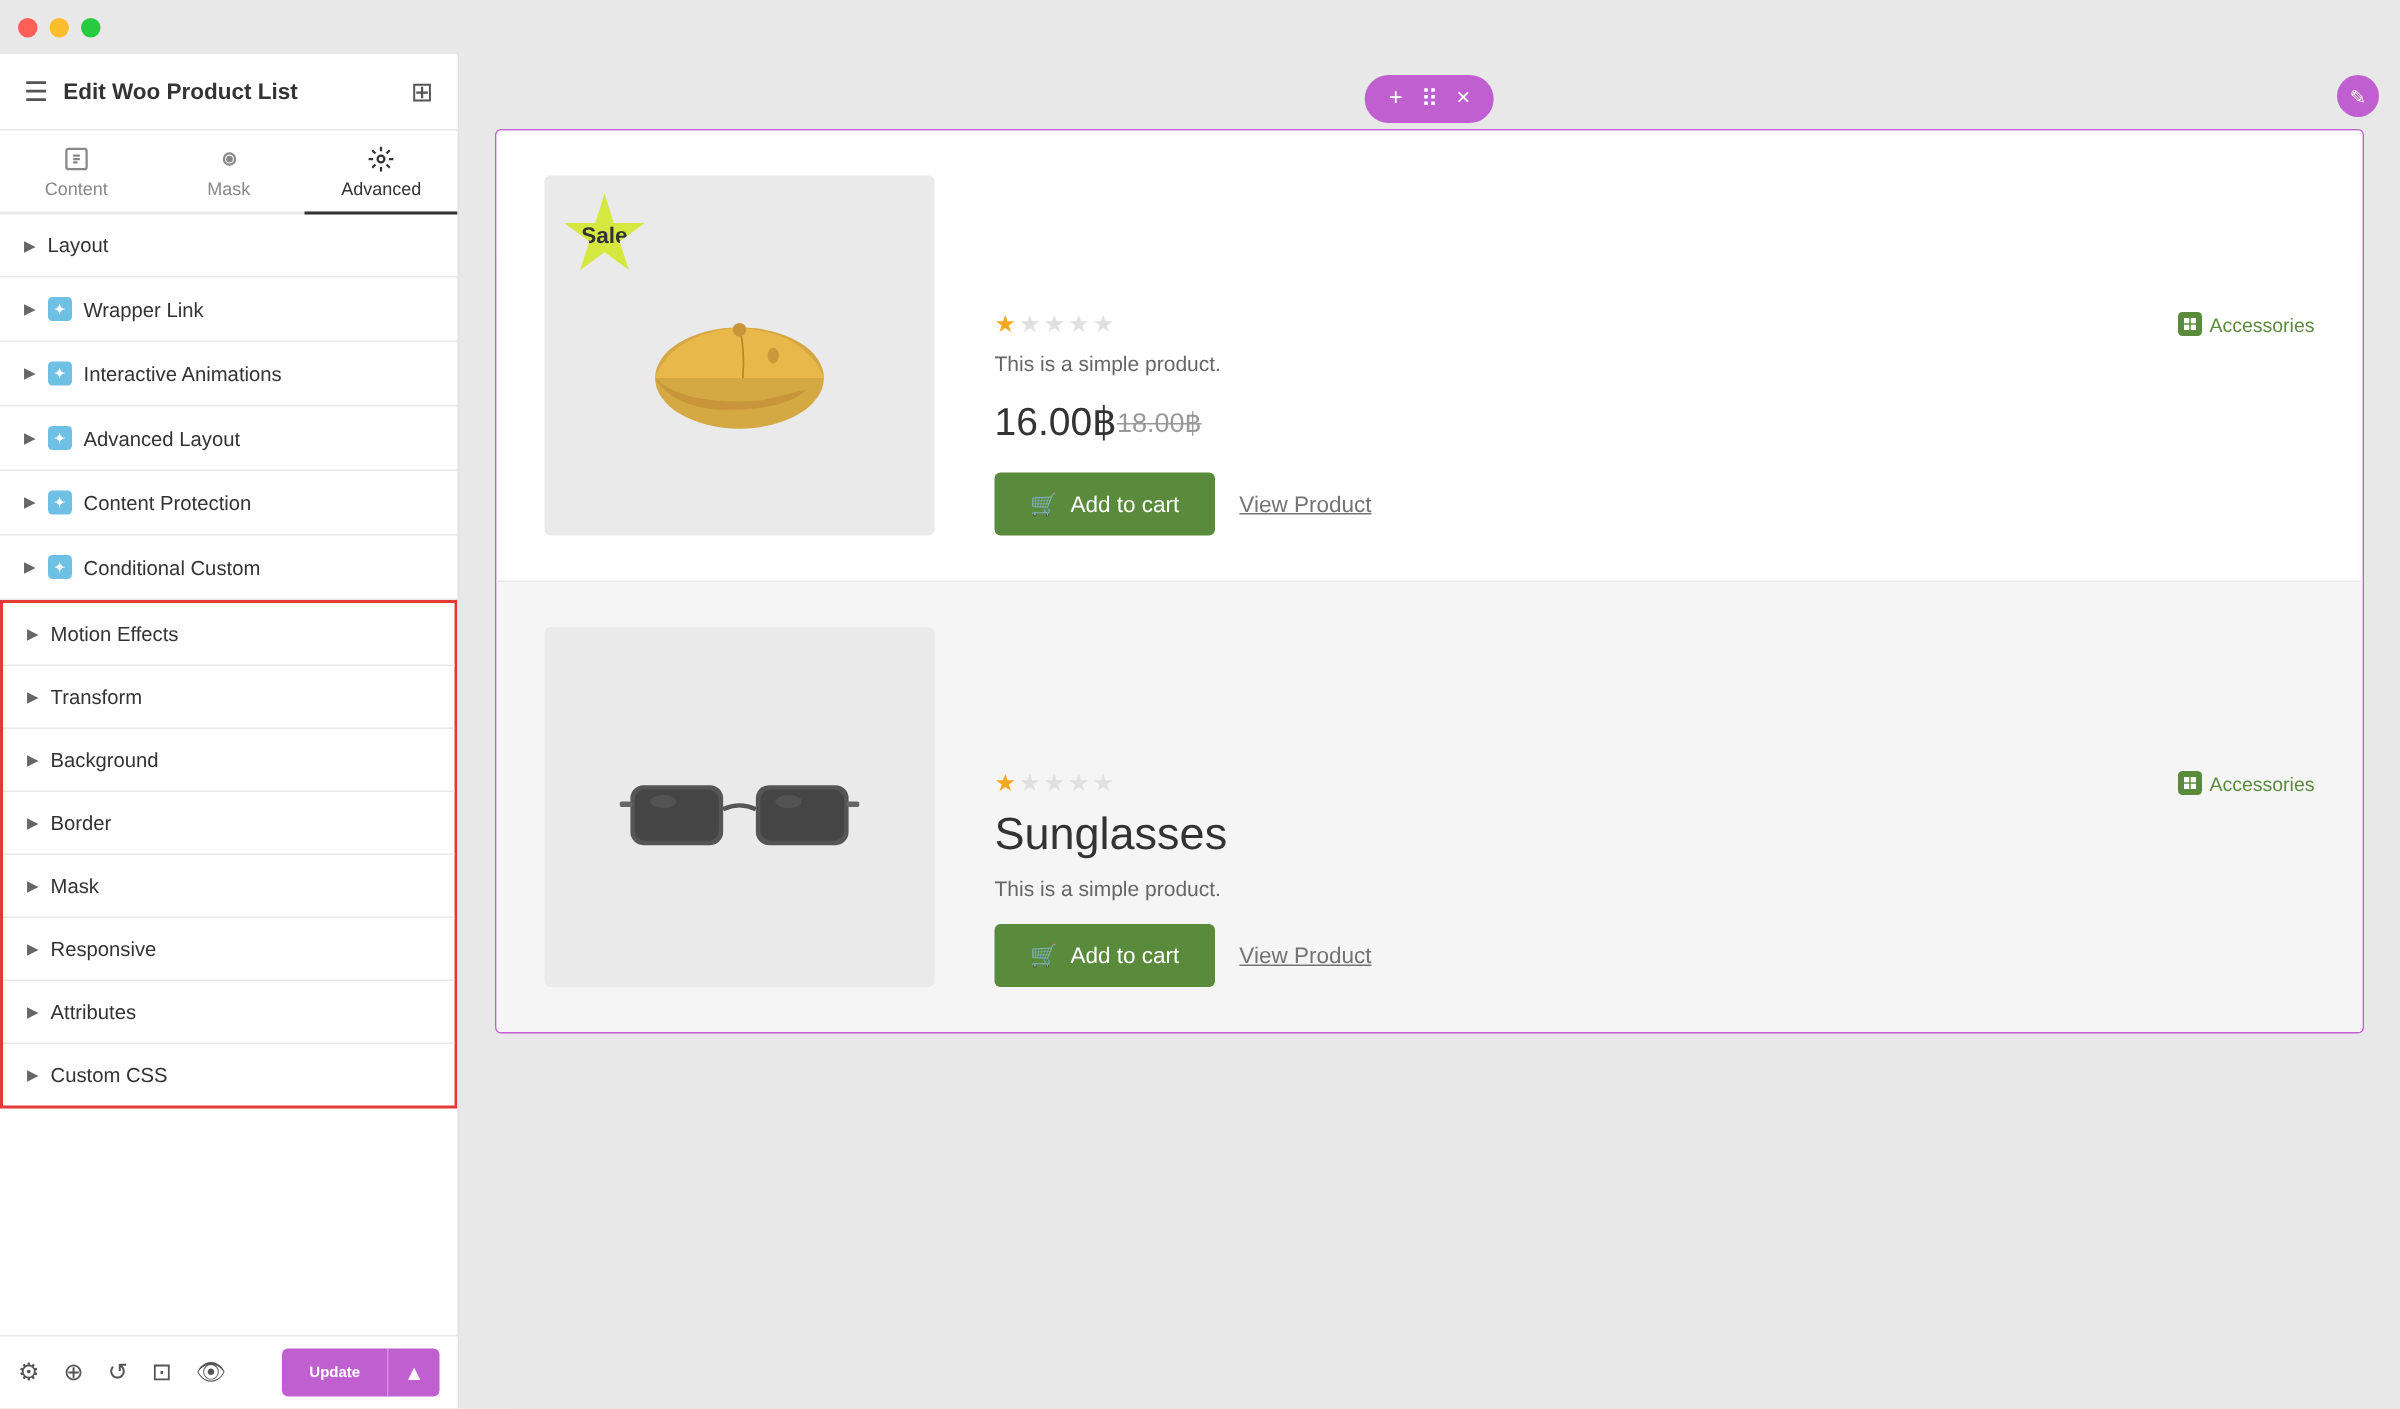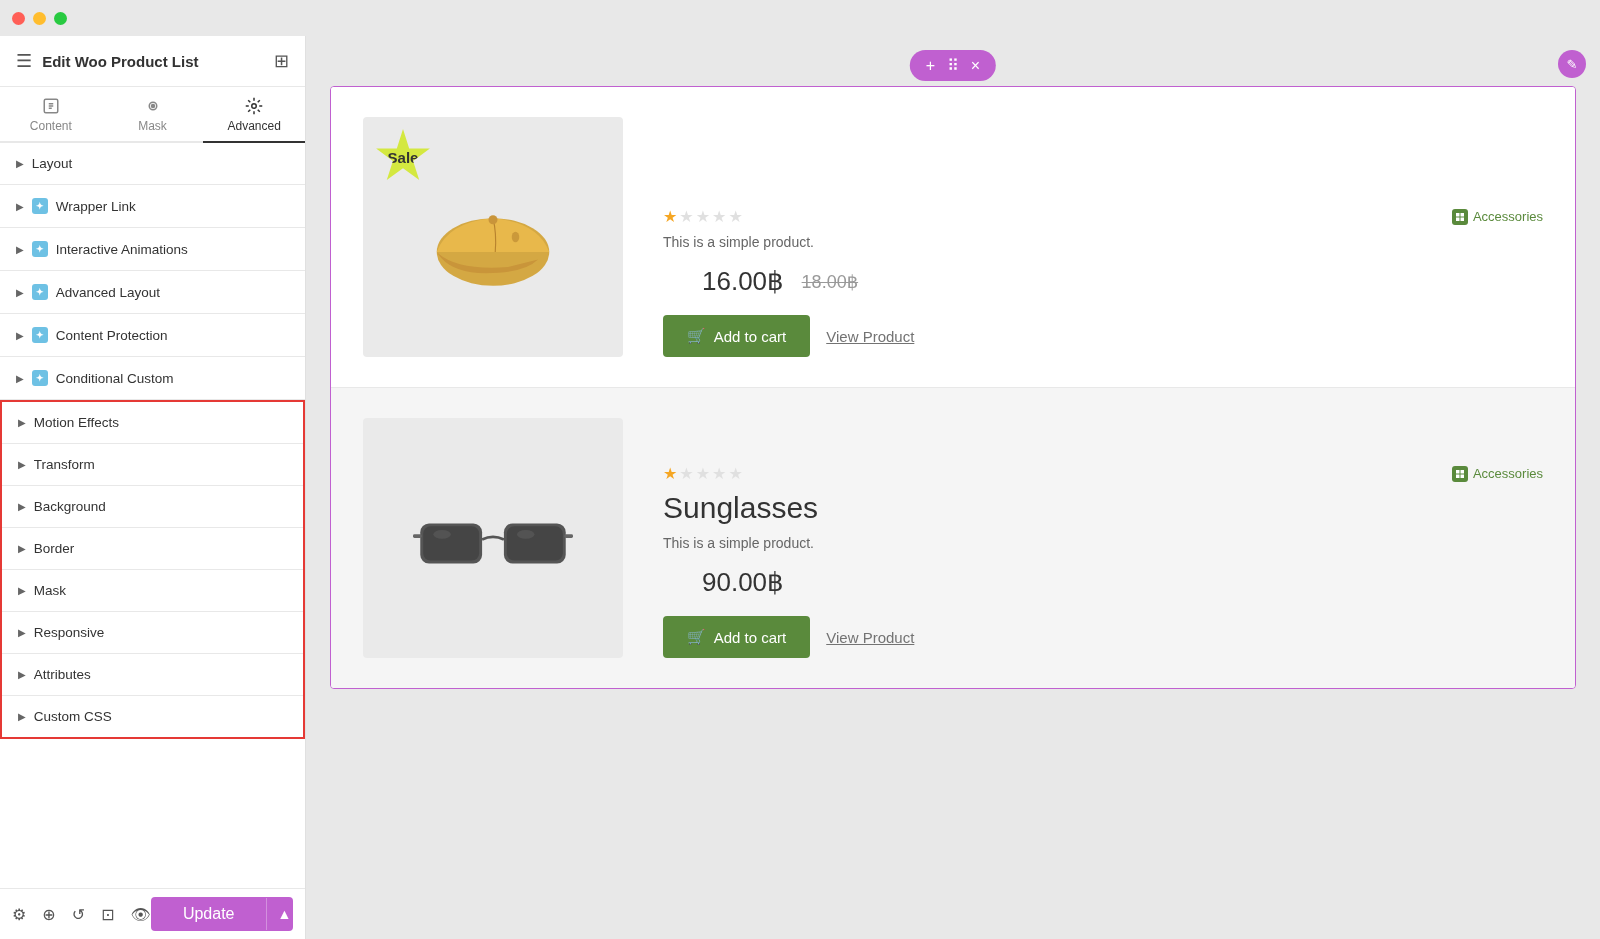--- a/index.html
+++ b/index.html
@@ -163,23 +163,23 @@
       display: flex;
       align-items: center;
       background: #c060d0;
       color: white;
       border: none;
       border-radius: 4px;
       overflow: hidden;
       cursor: pointer;
     }
     .update-label {
-      padding: 8px 32px;
-      font-size: 16px;
-      font-weight: 400;
+      padding: 8px 18px;
+      font-size: 10px;
+      font-weight: 700;
     }
     .update-arrow {
       padding: 8px 10px;
       border-left: 1px solid rgba(255,255,255,0.3);
       font-size: 14px;
     }
 
     
     .main-content {
       flex: 1;
@@ -324,23 +324,22 @@
       font-weight: 400;
     }
     .product-desc {
       font-size: 14px;
       color: #666;
       margin-bottom: 16px;
     }
     .product-price {
       display: flex;
       align-items: center;
-      gap: 18px;
+      gap: 0;
       margin-bottom: 18px;
-      margin-left: 39px;
     }
     .price-current {
       font-size: 26px;
       color: #333;
       font-weight: 400;
     }
     .price-old {
       font-size: 18px;
       color: #999;
       text-decoration: line-through;
@@ -651,23 +650,20 @@
                     <rect x="5.5" y="1" width="3.5" height="3.5"></rect>
                     <rect x="1" y="5.5" width="3.5" height="3.5"></rect>
                     <rect x="5.5" y="5.5" width="3.5" height="3.5"></rect>
                 </svg>
               </div>
               <span>Accessories</span>
             </div>
           </div>
           <div class="product-name">Sunglasses</div>
           <div class="product-desc">This is a simple product.</div>
-          <div class="product-price">
-            <span class="price-current">90.00฿</span>
-          </div>
           <div class="product-actions">
             <button class="add-to-cart-btn">
               <span>🛒</span>
               <span>Add to cart</span>
             </button>
             <span class="view-product-link">View Product</span>
           </div>
         </div>
       </div>
 

